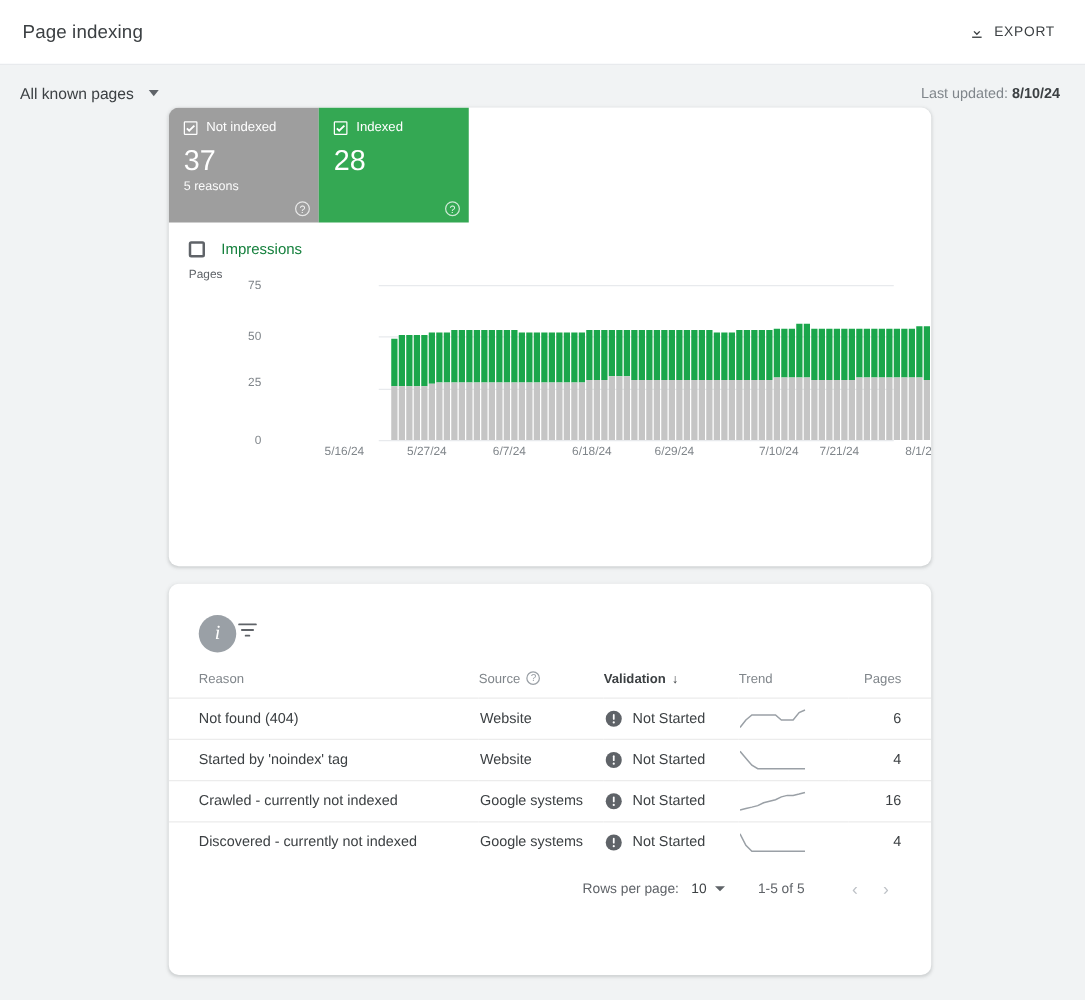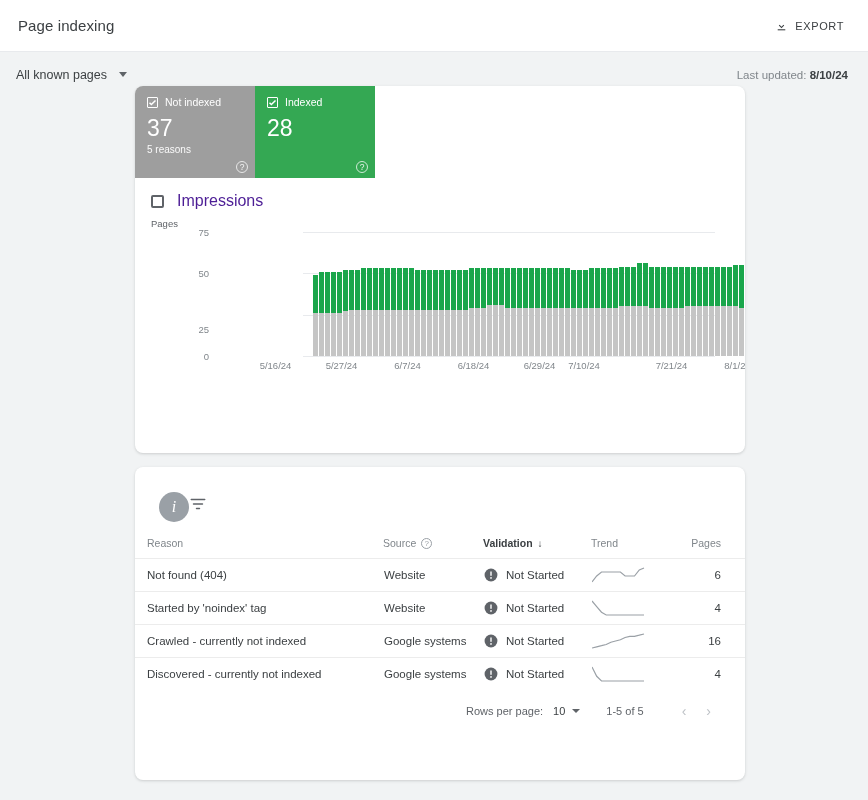--- a/index.html
+++ b/index.html
@@ -60,21 +60,21 @@
   .tile-help {
     position:absolute; right:7px; bottom:5px;
     width:12px;height:12px;border:1px solid rgba(255,255,255,.75);border-radius:50%;
     font-size:8.5px;line-height:10px;text-align:center;color:rgba(255,255,255,.9);
     cursor:pointer;
   }
 
   
   .impr { display:flex; align-items:center; gap:13px; padding:14px 0 0 16px; }
   .impr-box { width:13px;height:13px;border:2px solid #5f6368;border-radius:2px; }
-  .impr-label { font-size:16px; color:#4c1d95; }
+  .impr-label { font-size:12px; color:#15803d; }
 
   
   .chart-wrap { position:relative; margin-top:10px; height:145px; }
   .y-title { position:absolute; left:16px; top:-2px; font-size:9.5px; color:#5f6368; }
   .plot { position:absolute; left:40px; top:12px; right:0; height:124px; }
   .gridline { position:absolute; left:128px; right:30px; height:1px; background:#e8eaed; }
   .ytick { position:absolute; left:0; width:34px; text-align:right; font-size:9.5px; color:#80868b; transform:translateY(-5px); }
   .bars { position:absolute; left:138px; top:0; height:124px; display:flex; align-items:flex-end; gap:1px; }
   .bar { width:5px; display:flex; flex-direction:column; justify-content:flex-end; }
   .bar .seg-green { width:100%; }
@@ -93,21 +93,21 @@
   .tbl-title { font-size:15.5px; color:#3c4043; }
   .tbl-sub { font-size:11.5px; color:#80868b; margin-top:6px; }
   .filter-ico { width:18px;height:18px; cursor:pointer; margin-top:6px; }
 
   
   table { width:100%; border-collapse:collapse; margin-top:15px; table-layout:fixed; }
   th, td { text-align:left; font-weight:400; }
   thead th { font-size:10.5px; color:#80868b; padding:0 0 9px 0; }
   thead th.sorted { color:#3c4043; font-weight:700; }
   tbody td { font-size:11.5px; color:#3c4043; height:33px; border-top:1px solid #ececec; }
-  .c-reason { width:248px; padding-left:12px; }
+  .c-reason { width:248px; padding-left:24px; }
   .c-source { width:100px; }
   .c-valid  { width:108px; }
   .c-trend  { width:88px; }
   .c-pages  { width:auto; text-align:right; padding-right:24px; }
   .help-ico {
     display:inline-block; width:11px;height:11px;border:1px solid #9aa0a6;border-radius:50%;
     font-size:8px;line-height:9px;text-align:center;color:#9aa0a6;vertical-align:1px;margin-left:5px;cursor:pointer;
   }
   .sort-arrow { margin-left:5px; font-size:10px; }
   .valid-cell { display:flex; align-items:center; gap:8px; }
@@ -189,21 +189,21 @@
     <span class="impr-box"></span>
     <span class="impr-label">Impressions</span>
   </div>
 
   <div class="chart-wrap">
     <div class="y-title">Pages</div>
     <div class="plot" id="plot">
         <div class="gridline" style="top: 124px;"></div>
         <div class="ytick" style="top: 124px;">0</div>
         <div class="gridline" style="top: 82.6667px;"></div>
-        <div class="ytick" style="top: 97px;">25</div>
+        <div class="ytick" style="top: 78px;">25</div>
         <div class="gridline" style="top: 41.3333px;"></div>
         <div class="ytick" style="top: 41.3333px;">50</div>
         <div class="gridline" style="top: 0px;"></div>
         <div class="ytick" style="top: 0px;">75</div>
         <div class="bars">
           <div class="bar">
             <div class="seg-green" style="height: 38.0267px; background: rgb(26, 166, 75);"></div>
             <div class="seg-grey" style="height: 42.9867px; background: rgb(197, 197, 197);"></div>
           </div>
           <div class="bar">
@@ -491,21 +491,21 @@
             <div class="seg-grey" style="height: 47.9467px; background: rgb(197, 197, 197);"></div>
           </div>
         </div>
       </div>
     <div class="xticks" id="xticks">
         <div class="xtick" style="left: 100.5px;">5/16/24</div>
         <div class="xtick" style="left: 166.5px;">5/27/24</div>
         <div class="xtick" style="left: 232.5px;">6/7/24</div>
         <div class="xtick" style="left: 298.5px;">6/18/24</div>
         <div class="xtick" style="left: 364.5px;">6/29/24</div>
-        <div class="xtick" style="left: 409px;">7/10/24</div>
+        <div class="xtick" style="left: 448px;">7/10/24</div>
         <div class="xtick" style="left: 496.5px;">7/21/24</div>
         <div class="xtick" style="left: 562.5px;">8/1/24</div>
       </div>
   </div>
 
 </div>
 
 <div class="card table-card">
 
   <div class="tbl-head">

